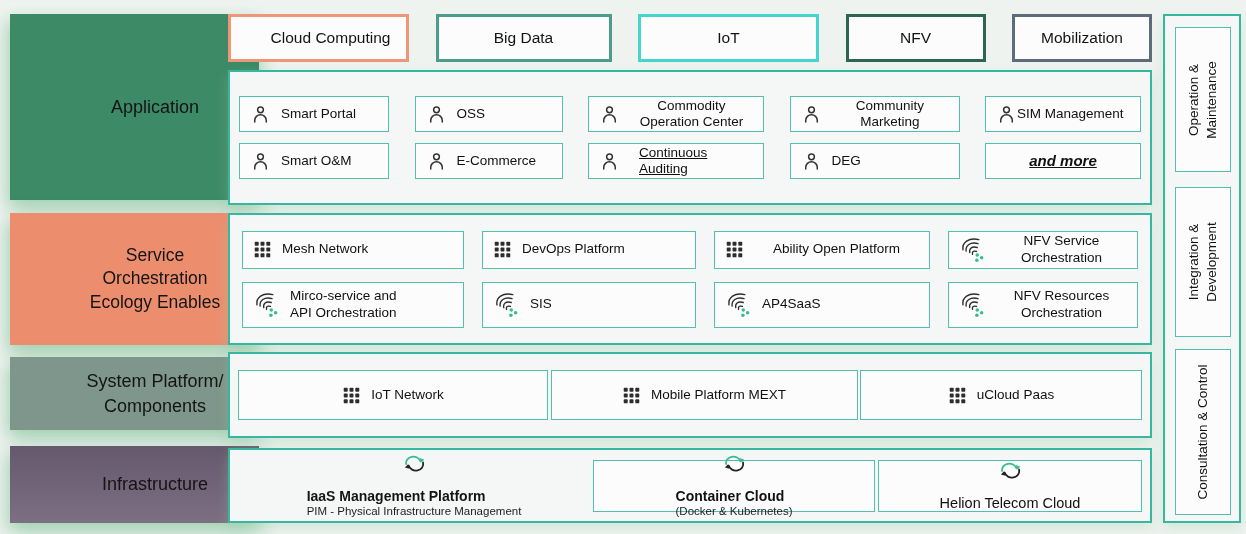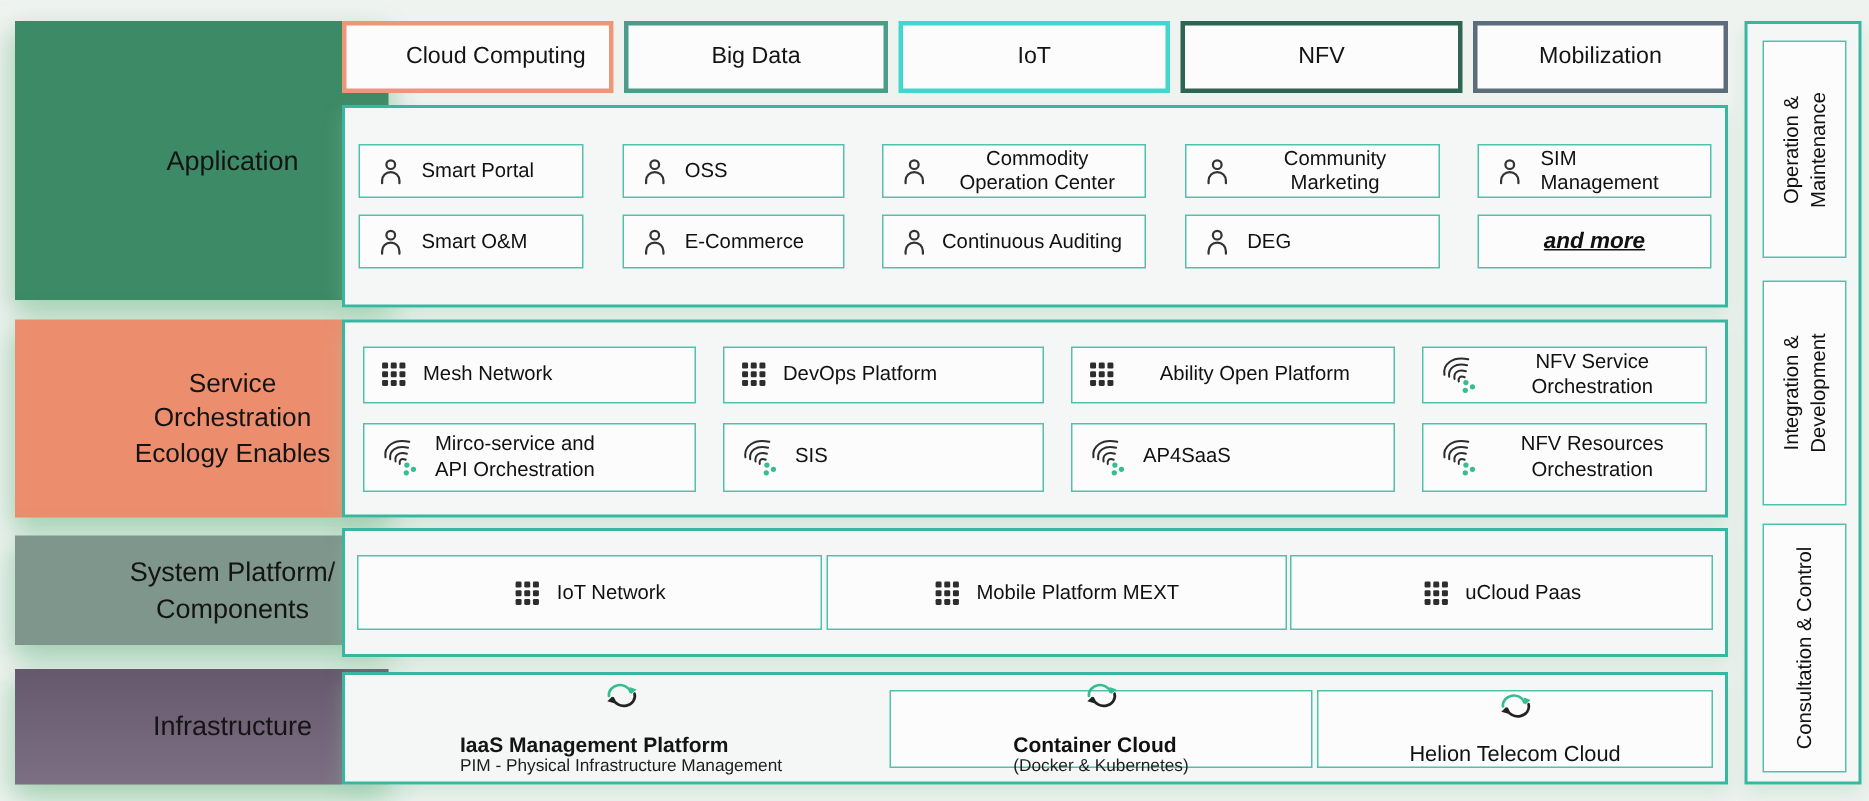--- a/index.html
+++ b/index.html
@@ -21,21 +21,21 @@
   .lb-app{top:14px;height:186px;}
   .lb-svc{top:213px;height:132px;font-size:17.5px;}
   .lb-sys{top:357px;height:73px;}
   .lb-infra{top:446px;height:77px;background-image:linear-gradient(180deg,rgba(0,0,0,.07),rgba(255,255,255,.10));}
   
   .top-row{position:absolute;left:228px;top:14px;width:924px;height:48px;display:flex;justify-content:space-between;}
   .top-btn{
     box-sizing:border-box;height:48px;background:#fbfcfb;border:3px solid #888;
     display:flex;align-items:center;justify-content:center;font-size:15.5px;
   }
-  .tb0{width:181px}.tb1{width:176px}.tb2{width:181px}.tb3{width:188px}.tb4{width:170px}
+  .tb0{width:181px}.tb1{width:176px}.tb2{width:181px}.tb3{width:140px}.tb4{width:140px}
   
   .section{
     position:absolute;left:228px;width:924px;box-sizing:border-box;
     border:2px solid #38b7a0;background:#f4f7f5;
     box-shadow:0 6px 12px rgba(150,205,170,.30);
   }
   .sec-app{top:70px;height:135px;display:grid;
     grid-template-columns:150px 148px 176px 170px 156px;grid-template-rows:36px 36px;
     justify-content:space-between;align-content:center;row-gap:11px;padding:0 9px;}
   .sec-svc{top:213px;height:132px;display:grid;
@@ -174,39 +174,39 @@
         <span class="ilabel c">Commodity
 Operation Center</span>
       </div>
     <div class="item">
         <svg class="icon" width="21" height="21">
           <use href="#i-person"></use>
         </svg>
         <span class="ilabel c">Community
 Marketing</span>
       </div>
-    <div class="item" style="gap:10px;">
+    <div class="item" style="gap:0;">
         <svg class="icon" width="21" height="21">
           <use href="#i-person"></use>
         </svg>
         <span class="ilabel">SIM Management</span>
       </div>
     <div class="item">
         <svg class="icon" width="21" height="21">
           <use href="#i-person"></use>
         </svg>
         <span class="ilabel">Smart O&amp;M</span>
       </div>
     <div class="item">
         <svg class="icon" width="21" height="21">
           <use href="#i-person"></use>
         </svg>
         <span class="ilabel">E-Commerce</span>
       </div>
-    <div class="item" style="gap:8px;">
+    <div class="item" style="gap:19px;text-decoration:underline;">
         <svg class="icon" width="21" height="21">
           <use href="#i-person"></use>
         </svg>
         <span class="ilabel">Continuous Auditing</span>
       </div>
     <div class="item">
         <svg class="icon" width="21" height="21">
           <use href="#i-person"></use>
         </svg>
         <span class="ilabel">DEG</span>

